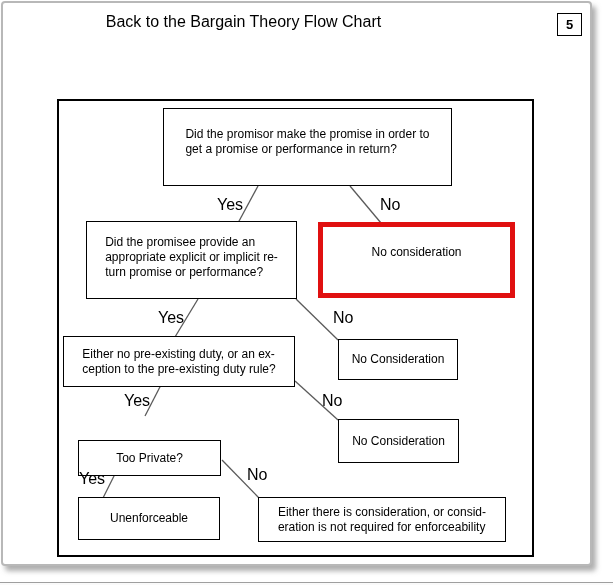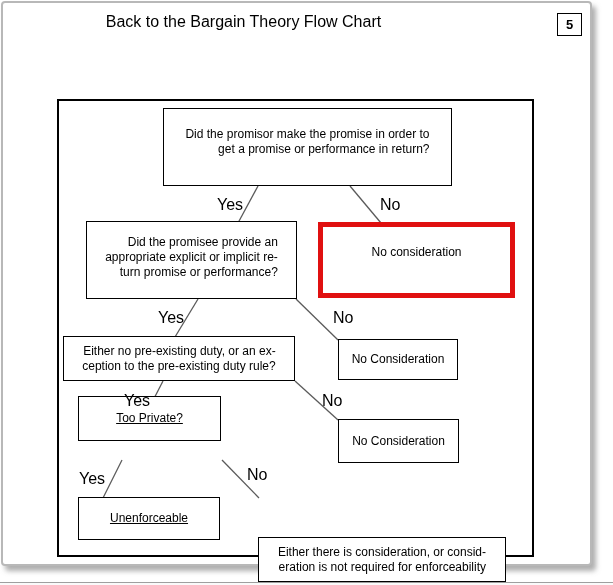--- a/index.html
+++ b/index.html
@@ -35,21 +35,21 @@
   .intro .line1 { white-space: nowrap; text-align: justify; text-align-last: justify; }
   .intro .line2 { text-align: left; }
 
   .fc-border { position: absolute; left: 57px; top: 99px; width: 477px; height: 458px; border: 2px solid #000; background: transparent; }
 
   svg.connectors { position: absolute; left: 0; top: 0; width: 613px; height: 585px; z-index: 1; }
 
   .node {
     position: absolute; border: 1.5px solid #000; background: #fff;
     display: flex; align-items: center; justify-content: center;
-    text-align: right; font-size: 12px; line-height: 15px;
+    text-align: left; font-size: 12px; line-height: 15px;
     white-space: pre-line; z-index: 2;
   }
   .node.highlight { border-width: 5px; border-style: solid; }
 
   .branch-label { position: absolute; font-size: 16px; z-index: 2; }
 </style>
 </head>
 <body>
 
 <div class="screen">
@@ -81,30 +81,30 @@
 get a promise or performance in return?</div>
 
   <div class="node highlight" style="left: 318px; top: 222px; width: 197px; height: 76px; padding-bottom: 16px; border-color: rgb(224, 16, 16);">No consideration</div>
 
   <div class="node" style="left:86px; top:221px; width:211px; height:78px; padding-bottom:6px;">Did the promisee provide an
 appropriate explicit or implicit re-
 turn promise or performance?</div>
 
   <div class="node" style="left:338px; top:339px; width:120px; height:41px;">No Consideration</div>
 
-  <div class="node" style="left:63px; top:336px; width:232px; height:45px;">Either no pre-existing duty, or an ex-
+  <div class="node" style="left:63px; top:336px; width:232px; height:51px;">Either no pre-existing duty, or an ex-
 ception to the pre-existing duty rule?</div>
 
   <div class="node" style="left:338px; top:419px; width:121px; height:44px;">No Consideration</div>
 
-  <div class="node" style="left:78px; top:396px; width:143px; height:45px;text-decoration:underline;">Too Private?</div>
+  <div class="node" style="left:78px; top:440px; width:143px; height:36px;">Too Private?</div>
 
-  <div class="node" style="left:78px; top:497px; width:142px; height:43px;text-decoration:underline;">Unenforceable</div>
+  <div class="node" style="left:78px; top:497px; width:142px; height:43px;">Unenforceable</div>
 
-  <div class="node" style="left:258px; top:497px; width:248px; height:45px;margin-top:40px;">Either there is consideration, or consid-
+  <div class="node" style="left:258px; top:497px; width:248px; height:45px;">Either there is consideration, or consid-
 eration is not required for enforceability</div>
 
   <span class="branch-label" style="left:217px; top:196px;">Yes</span>
   <span class="branch-label" style="left:380px; top:196px;">No</span>
   <span class="branch-label" style="left:158px; top:309px;">Yes</span>
   <span class="branch-label" style="left:333px; top:309px;">No</span>
   <span class="branch-label" style="left:124px; top:392px;">Yes</span>
   <span class="branch-label" style="left:322px; top:392px;">No</span>
   <span class="branch-label" style="left:79px; top:470px;">Yes</span>
   <span class="branch-label" style="left:247px; top:466px;">No</span>

